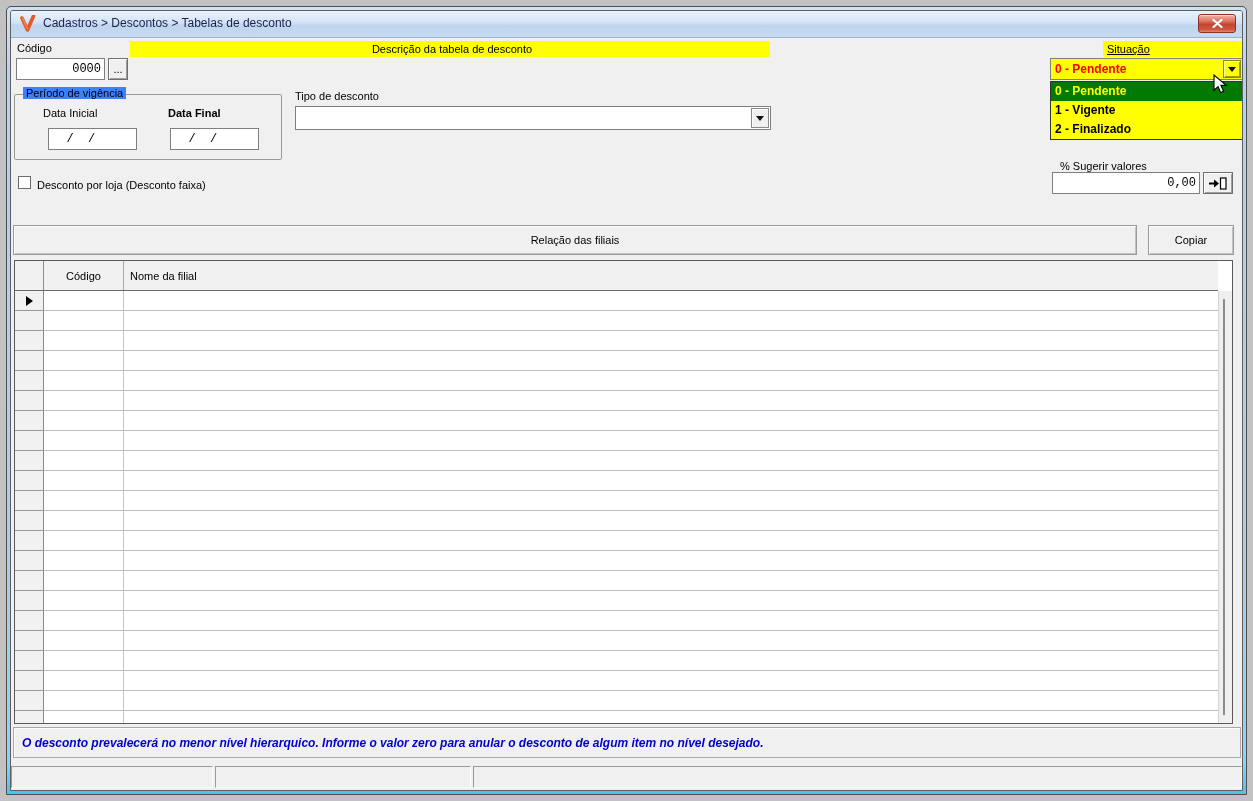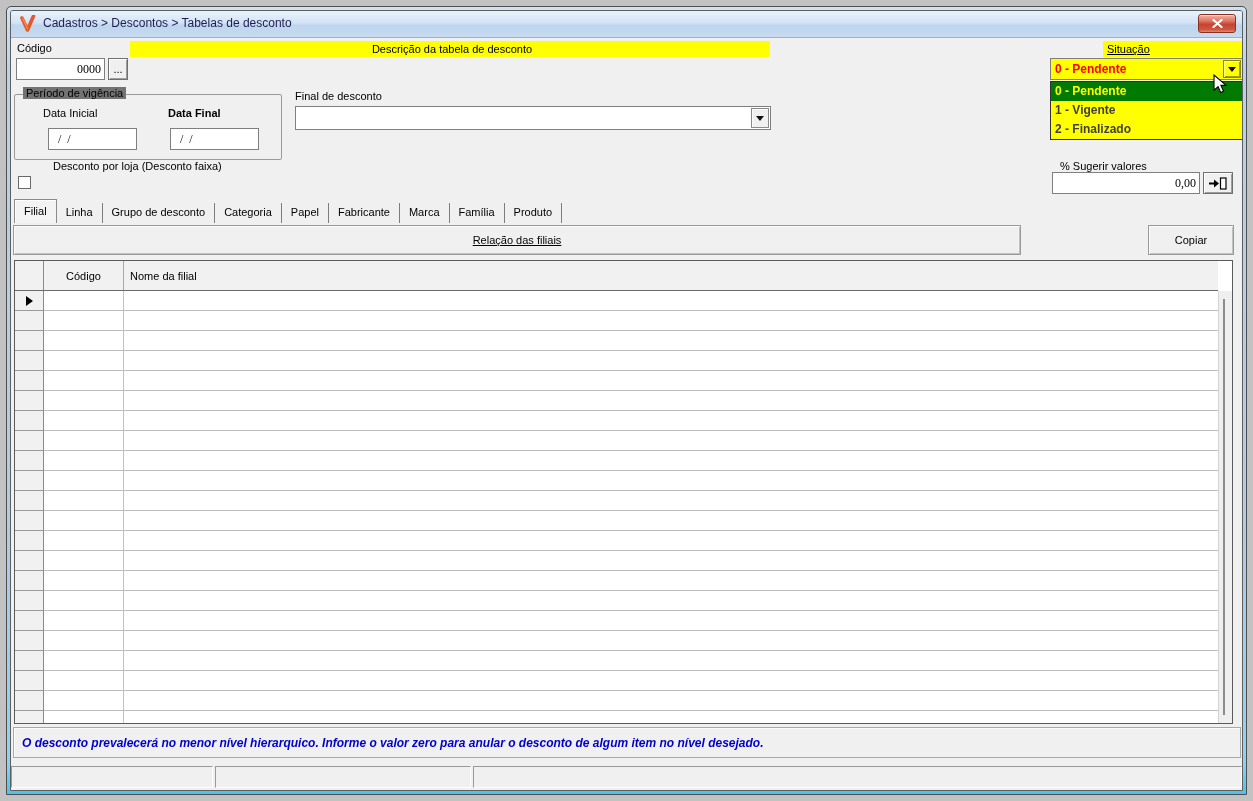--- a/index.html
+++ b/index.html
@@ -38,39 +38,39 @@
     box-shadow:inset 0 1px 0 rgba(255,255,255,.55);
     display:flex;align-items:center;justify-content:center;cursor:default;
   }
   .client{position:relative;flex:1;background:#f0f0f0;}
 
   .lbl{position:absolute;white-space:nowrap;}
   .ylabel{position:absolute;background:#ffff00;padding-left:4px;line-height:16px;height:16px;box-sizing:border-box;white-space:nowrap;}
   .edit{
     position:absolute;box-sizing:border-box;height:22px;
     border:1px solid #7f7f7f;background:#fff;
-    font-family:Liberation Serif, serif;font-size:12px;
+    font-family:Liberation Mono, monospace;font-size:12px;
     padding:0 3px;outline:none;
   }
   .edit.yellow{background:#ffff00;}
   .edit.right{text-align:right;}
   .btn{
     position:absolute;box-sizing:border-box;
     background:#f0f0f0;
     border:1px solid #6f6f6f;
     box-shadow:inset 1px 1px 0 #fdfdfd, inset -1px -1px 0 #9d9d9d;
     display:flex;align-items:center;justify-content:center;
     font-size:11px;cursor:default;
   }
   .groupbox{
     position:absolute;box-sizing:border-box;
     border:1px solid #9a9a9a;border-radius:2px;
   }
   .groupbox .legend{
-    position:absolute;top:-8px;left:8px;background:#737373;padding:0 3px;white-space:nowrap;
+    position:absolute;top:-8px;left:8px;background:#3b82f6;padding:0 3px;white-space:nowrap;
   }
   .combo{
     position:absolute;box-sizing:border-box;height:22px;
     border:1px solid #7f7f7f;background:#fff;
   }
   .combo .combo-text{
     position:absolute;left:4px;top:3px;right:22px;font-size:12px;white-space:nowrap;overflow:hidden;
   }
   .combo .combo-btn{
     position:absolute;right:1px;top:1px;bottom:1px;width:18px;
@@ -80,21 +80,21 @@
   }
   .combo.yellow{background:#ffff00;}
   .combo.yellow .combo-text{color:#ff0000;font-weight:bold;}
   .combo.yellow .combo-btn{background:#ffff00;border-color:#8a8a00;box-shadow:inset 1px 1px 0 #ffff9c, inset -1px -1px 0 #a0a000;}
   .tri-down{width:0;height:0;border-left:4px solid transparent;border-right:4px solid transparent;border-top:5px solid #111;}
   .dropdown-list{
     position:absolute;box-sizing:border-box;background:#ffff00;
     border:1px solid #333;z-index:40;
   }
   .dd-option{
-    height:19px;line-height:19px;padding-left:4px;font-size:12px;font-weight:bold;color:#404040;white-space:nowrap;
+    height:19px;line-height:19px;padding-left:4px;font-size:12px;font-weight:bold;color:#000000;white-space:nowrap;
   }
   .dd-option.selected{background:#007a00;color:#ffff00;}
 
   .checkbox{
     position:absolute;width:13px;height:13px;box-sizing:border-box;
     border:1px solid #6a6a6a;background:#fff;
   }
 
   .tabbar{position:absolute;display:flex;align-items:flex-end;height:24px;}
   .tab{
@@ -200,54 +200,43 @@
         </div>
 
       <div class="groupbox" style="left:3px;top:56px;width:268px;height:66px;">
         <span class="legend">Período de vigência</span>
         <span class="lbl" style="left:28px;top:12px;">Data Inicial</span>
         <span class="lbl" style="left:153px;top:12px;font-weight:bold;">Data Final</span>
         <input class="edit" style="left: 33px; top: 33px; width: 89px;" readonly="" value="  /  /">
         <input class="edit" style="left: 155px; top: 33px; width: 89px;" readonly="" value="  /  /">
       </div>
 
-      <span class="lbl" style="left:284px;top:52px;">Final de desconto</span>
+      <span class="lbl" style="left:284px;top:52px;">Tipo de desconto</span>
       <div class="combo" style="left:284px;top:68px;width:476px;height:24px;">
         <span class="combo-text"></span>
         <span class="combo-btn">
             <span class="tri-down"></span>
           </span>
       </div>
 
       <span class="lbl" style="left:1049px;top:122px;">% Sugerir valores</span>
       <input class="edit right" style="left: 1041px; top: 134px; width: 148px;" readonly="" value="0,00">
       <div class="btn" style="left:1192px;top:134px;width:30px;height:22px;">
         <svg width="18" height="13" viewBox="0 0 18 13">
           <path d="M0 6.5 H7" stroke="#000" stroke-width="2"></path>
           <path d="M5 2.5 L10 6.5 L5 10.5 Z" fill="#000"></path>
           <rect x="11.5" y="1" width="5.5" height="11" fill="#fff" stroke="#000" stroke-width="1.2"></rect>
         </svg>
       </div>
 
       <div class="checkbox" style="left:7px;top:138px;"></div>
-      <span class="lbl" style="left:26px;top:122px;margin-left:16px;">Desconto por loja (Desconto faixa)</span>
-
-      <div class="tabbar" style="left:3px;top:161px;">
-          <div class="tab active">Filial</div>
-          <div class="tab">Linha</div>
-          <div class="tab">Grupo de desconto</div>
-          <div class="tab">Categoria</div>
-          <div class="tab">Papel</div>
-          <div class="tab">Fabricante</div>
-          <div class="tab">Marca</div>
-          <div class="tab">Família</div>
-          <div class="tab">Produto</div>
-        </div>
-
-      <div class="panel-raised" style="left:2px;top:187px;width:1008px;height:30px;text-decoration:underline;">Relação das filiais</div>
+      <span class="lbl" style="left:26px;top:141px;">Desconto por loja (Desconto faixa)</span>
+
+
+      <div class="panel-raised" style="left:2px;top:187px;width:1124px;height:30px;">Relação das filiais</div>
       <div class="panel-raised" style="left:1137px;top:187px;width:86px;height:30px;text-align:right;">Copiar</div>
 
       <div class="grid" style="left:3px;top:222px;width:1219px;height:464px;">
         <div class="grid-header">
           <div class="gh-cell gh-ind"></div>
           <div class="gh-cell gh-codigo">Código</div>
           <div class="gh-cell gh-nome">Nome da filial</div>
         </div>
         <div class="grid-body">
             <div class="grid-row">

